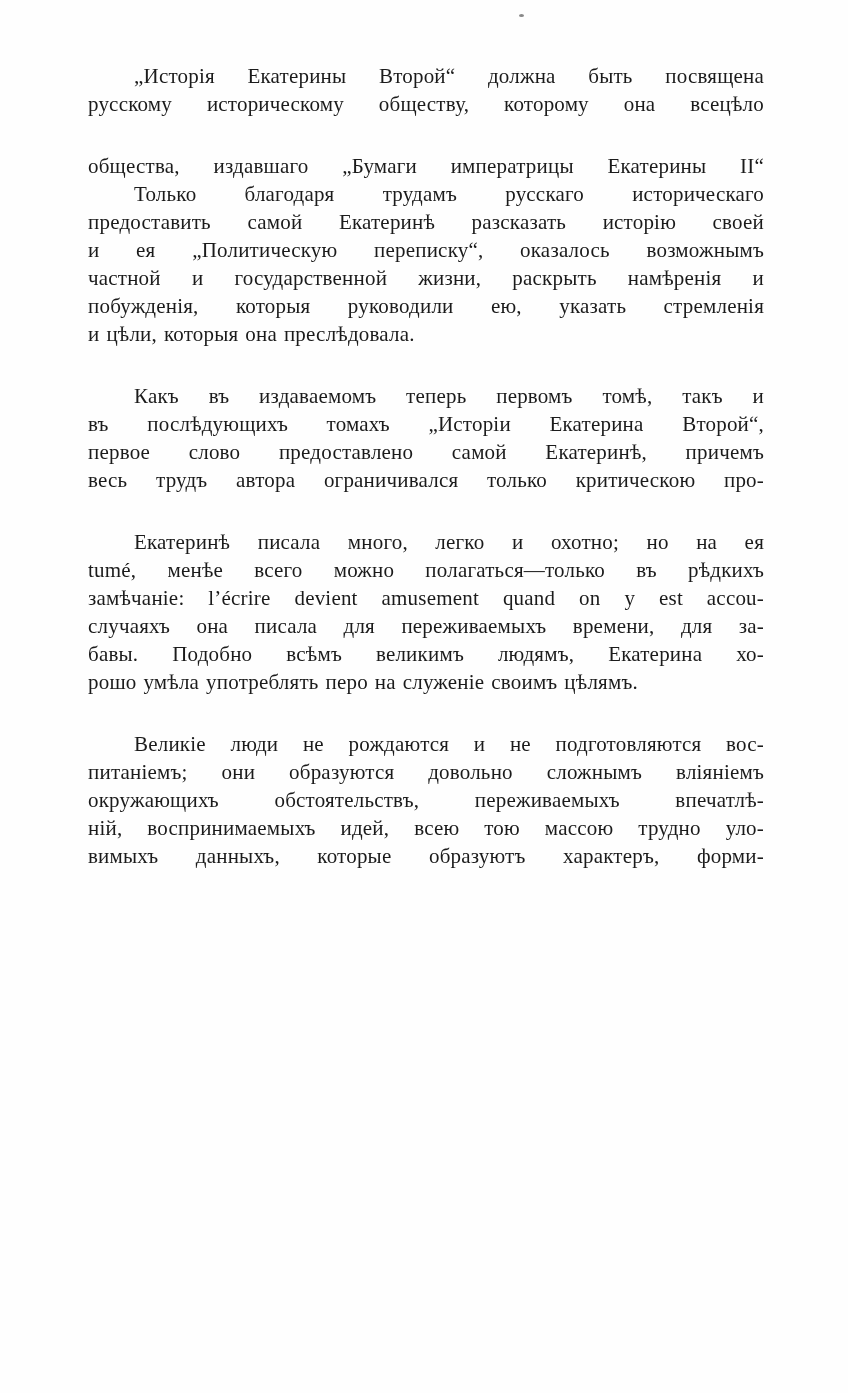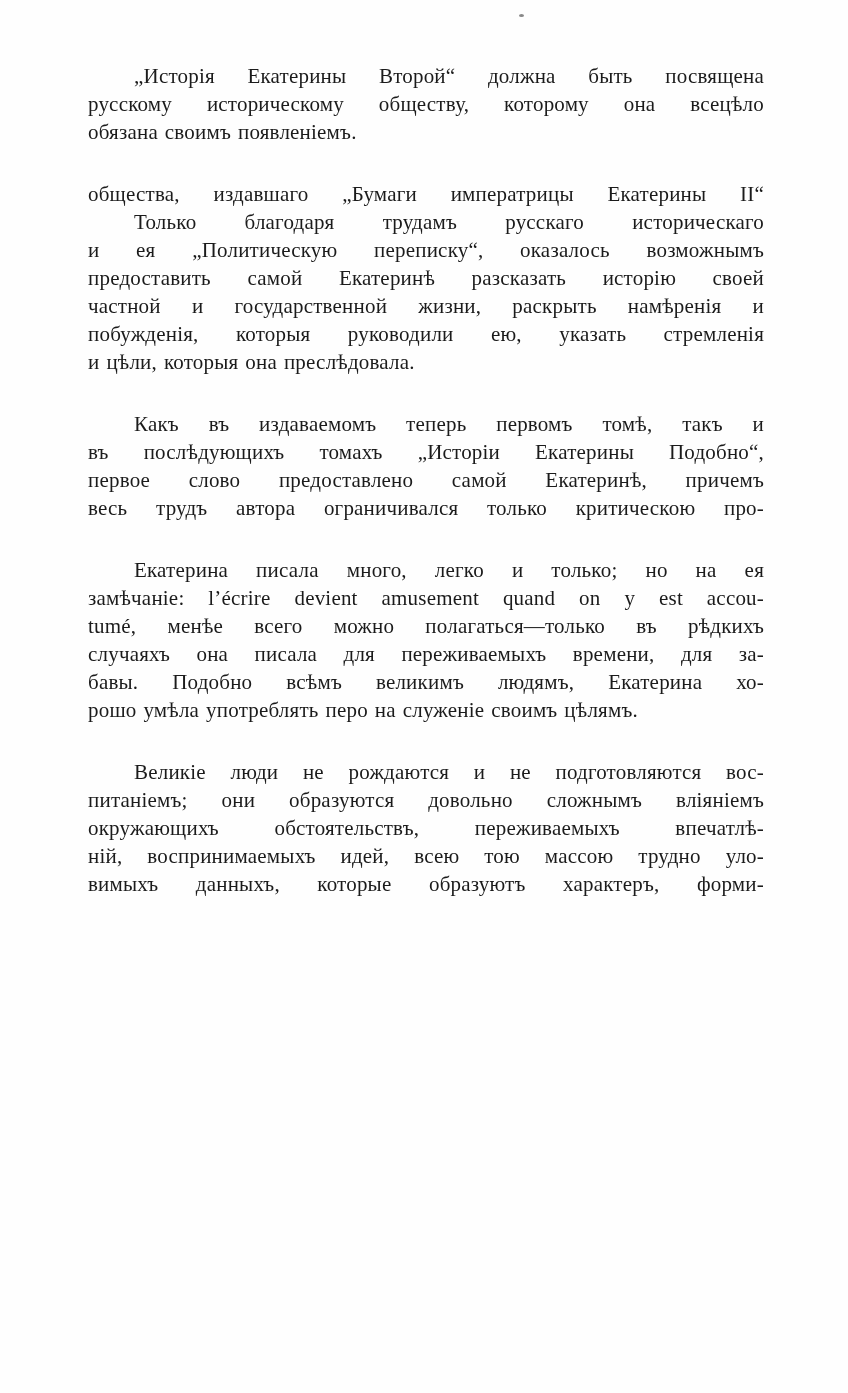--- a/index.html
+++ b/index.html
@@ -69,44 +69,43 @@
 <body>
 
 <div class="book-page">
   <div class="scan-artifact"></div>
 
   <div class="text-block">
 
     <div class="para">
       <span class="line indent">„Исторія Екатерины Второй“ должна быть посвящена</span>
       <span class="line">русскому историческому обществу, которому она всецѣло</span>
-      <span class="line last">обязана своимъ появленіемъ.</span>
     </div>
 
     <div class="para">
       <span class="line">общества, издавшаго „Бумаги императрицы Екатерины II“</span>
       <span class="line indent">Только благодаря трудамъ русскаго историческаго</span>
+      <span class="line">предоставить самой Екатеринѣ разсказать исторію своей</span>
       <span class="line">и ея „Политическую переписку“, оказалось возможнымъ</span>
-      <span class="line">предоставить самой Екатеринѣ разсказать исторію своей</span>
       <span class="line">частной и государственной жизни, раскрыть намѣренія и</span>
       <span class="line">побужденія, которыя руководили ею, указать стремленія</span>
       <span class="line last">и цѣли, которыя она преслѣдовала.</span>
     </div>
 
     <div class="para">
       <span class="line indent">Какъ въ издаваемомъ теперь первомъ томѣ, такъ и</span>
-      <span class="line">въ послѣдующихъ томахъ „Исторіи Екатерины Подобно“,</span>
+      <span class="line">въ послѣдующихъ томахъ „Исторіи Екатерина Второй“,</span>
       <span class="line">первое слово предоставлено самой Екатеринѣ, причемъ</span>
       <span class="line">весь трудъ автора ограничивался только критическою про-</span>
     </div>
 
     <div class="para">
-      <span class="line indent">Екатерина писала много, легко и только; но на ея</span>
+      <span class="line indent">Екатеринѣ писала много, легко и охотно; но на ея</span>
+      <span class="line">tumé, менѣе всего можно полагаться—только въ рѣдкихъ</span>
       <span class="line">замѣчаніе: l’écrire devient amusement quand on y est accou-</span>
-      <span class="line">tumé, менѣе всего можно полагаться—только въ рѣдкихъ</span>
       <span class="line">случаяхъ она писала для переживаемыхъ времени, для за-</span>
       <span class="line">бавы. Подобно всѣмъ великимъ людямъ, Екатерина хо-</span>
       <span class="line last">рошо умѣла употреблять перо на служеніе своимъ цѣлямъ.</span>
     </div>
 
     <div class="para">
       <span class="line indent">Великіе люди не рождаются и не подготовляются вос-</span>
       <span class="line">питаніемъ; они образуются довольно сложнымъ вліяніемъ</span>
       <span class="line">окружающихъ обстоятельствъ, переживаемыхъ впечатлѣ-</span>
       <span class="line">ній, воспринимаемыхъ идей, всею тою массою трудно уло-</span>

